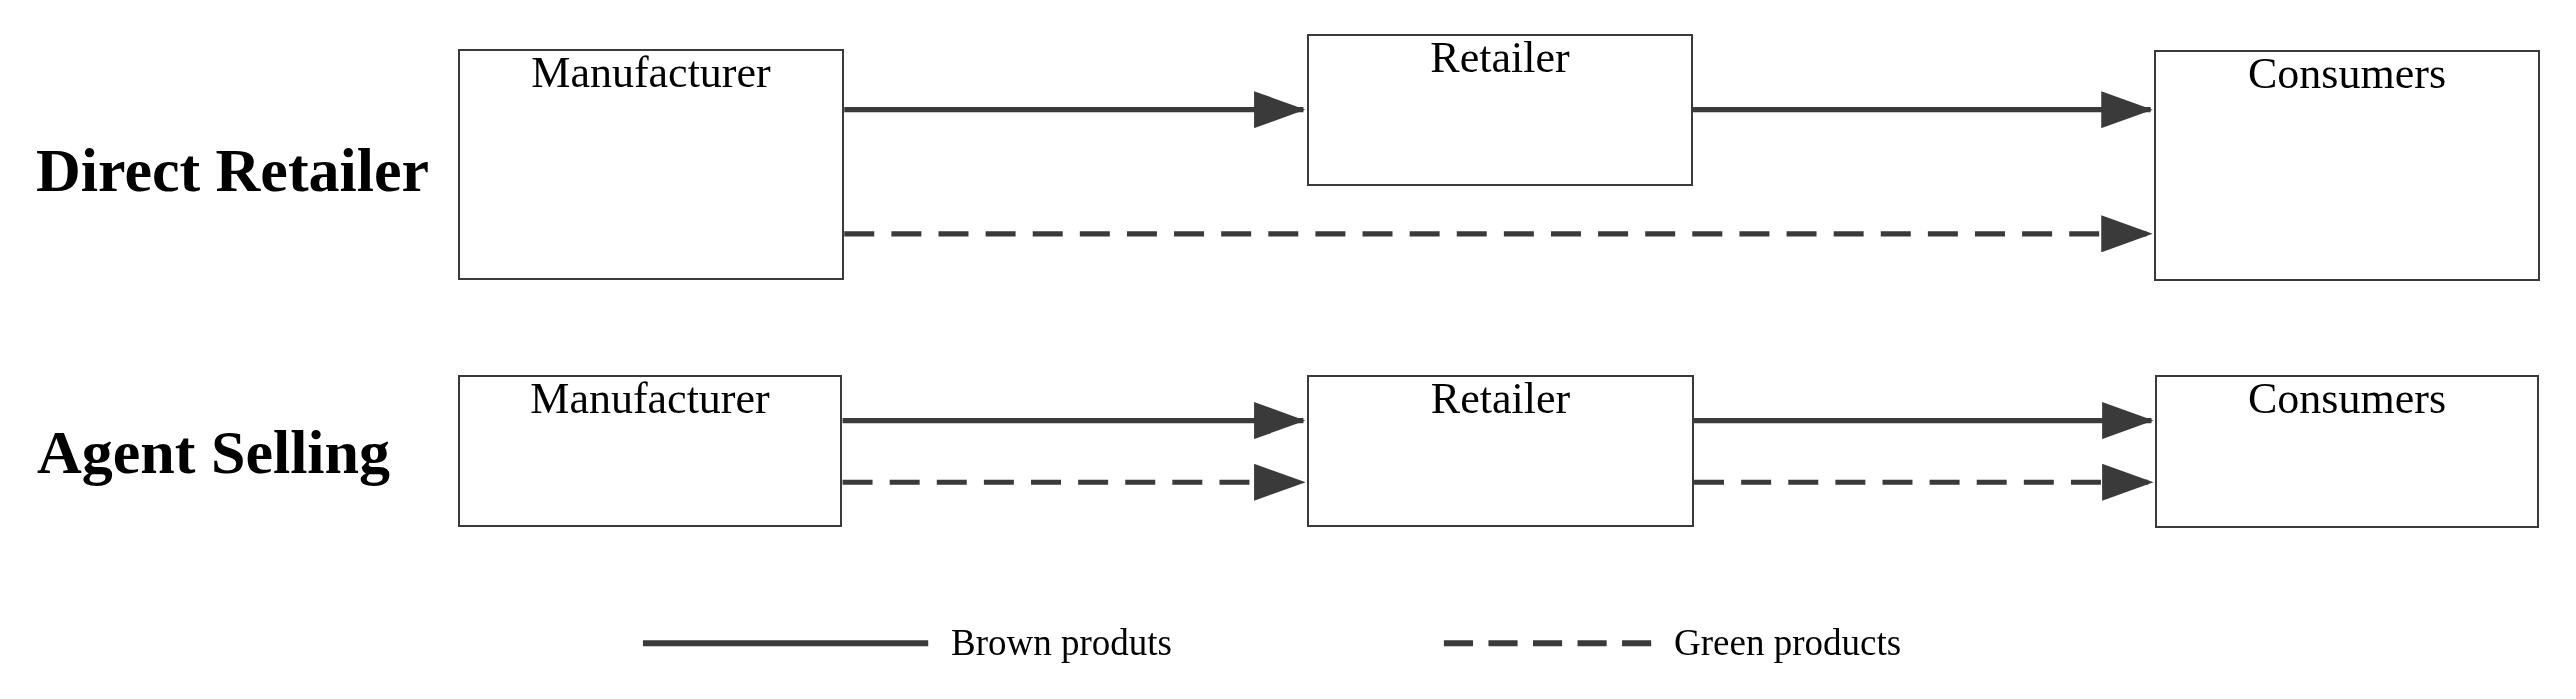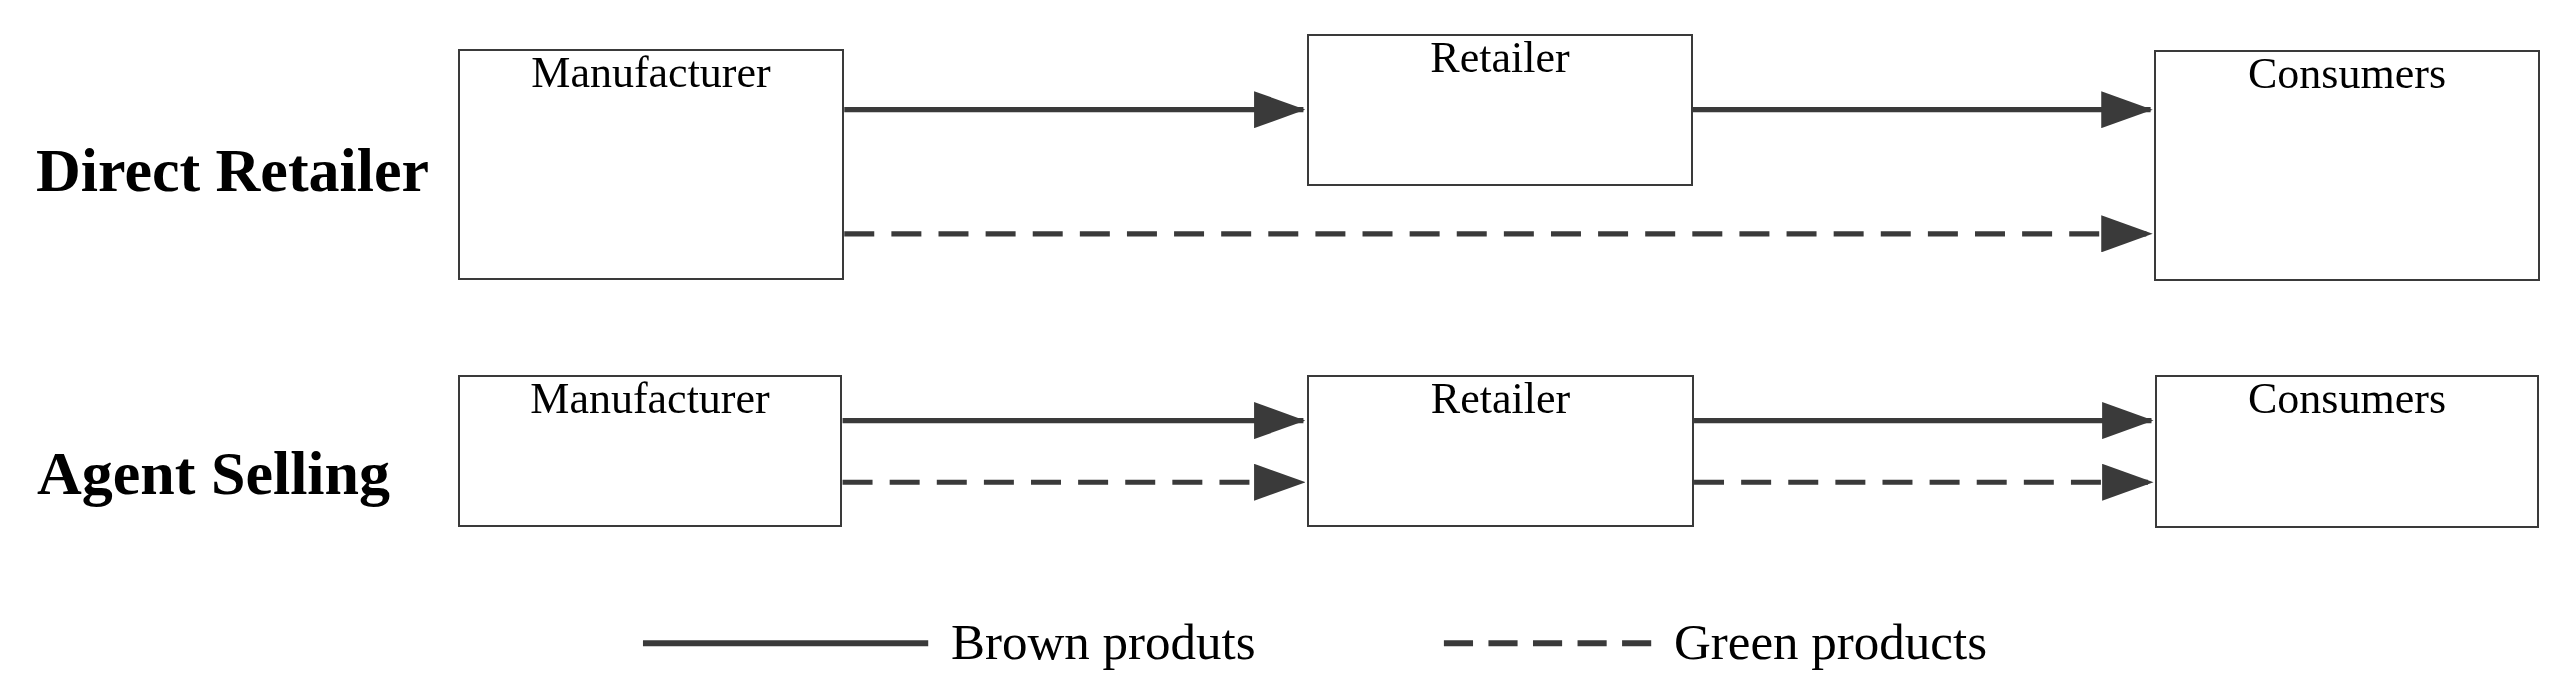--- a/index.html
+++ b/index.html
@@ -38,33 +38,33 @@
     display: flex;
     align-items: flex-start;
     justify-content: center;
     font-size: 44px;
     line-height: 1;
     white-space: nowrap;
   }
   .legend-label {
     position: absolute;
     transform: translateY(-50%);
-    font-size: 51px;
+    font-size: 37px;
     line-height: 1;
     white-space: nowrap;
   }
   
   #n-r1-manufacturer { left: 458px;  top: 49px;  width: 386px; height: 231px; }
   #n-r1-retailer     { left: 1307px; top: 34px;  width: 386px; height: 152px; }
   #n-r1-consumers    { left: 2154px; top: 50px;  width: 386px; height: 231px; }
   #n-r2-manufacturer { left: 458px;  top: 375px; width: 384px; height: 152px; }
   #n-r2-retailer     { left: 1307px; top: 375px; width: 387px; height: 152px; }
   #n-r2-consumers    { left: 2155px; top: 375px; width: 384px; height: 153px; }
   #lbl-direct { left: 36px; top: 170px; }
-  #lbl-agent  { left: 37px; top: 473px; }
+  #lbl-agent  { left: 37px; top: 452px; }
   #legend-brown { left: 951px; top: 642px; }
   #legend-green { left: 1674px; top: 642px; }
 </style>
 </head>
 <body>
 
 <div class="diagram">
 
   <svg class="arrow-layer" width="2576" height="699" viewBox="0 0 3006 816" xmlns="http://www.w3.org/2000/svg">
     <defs>

